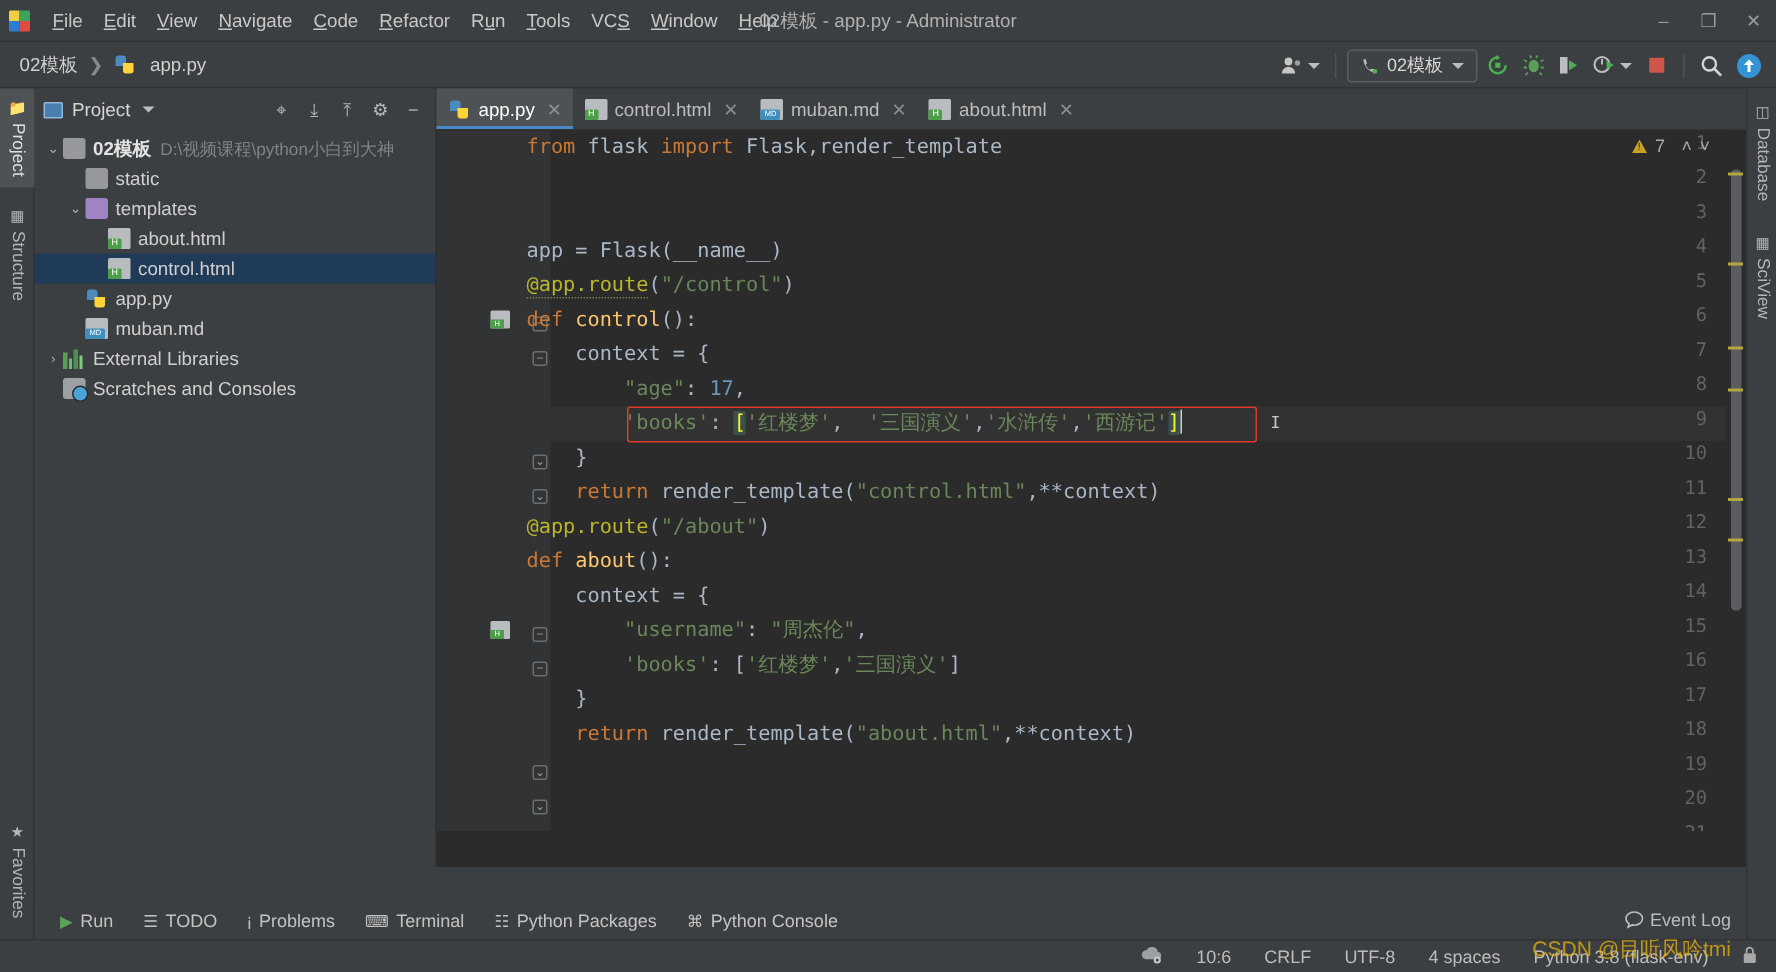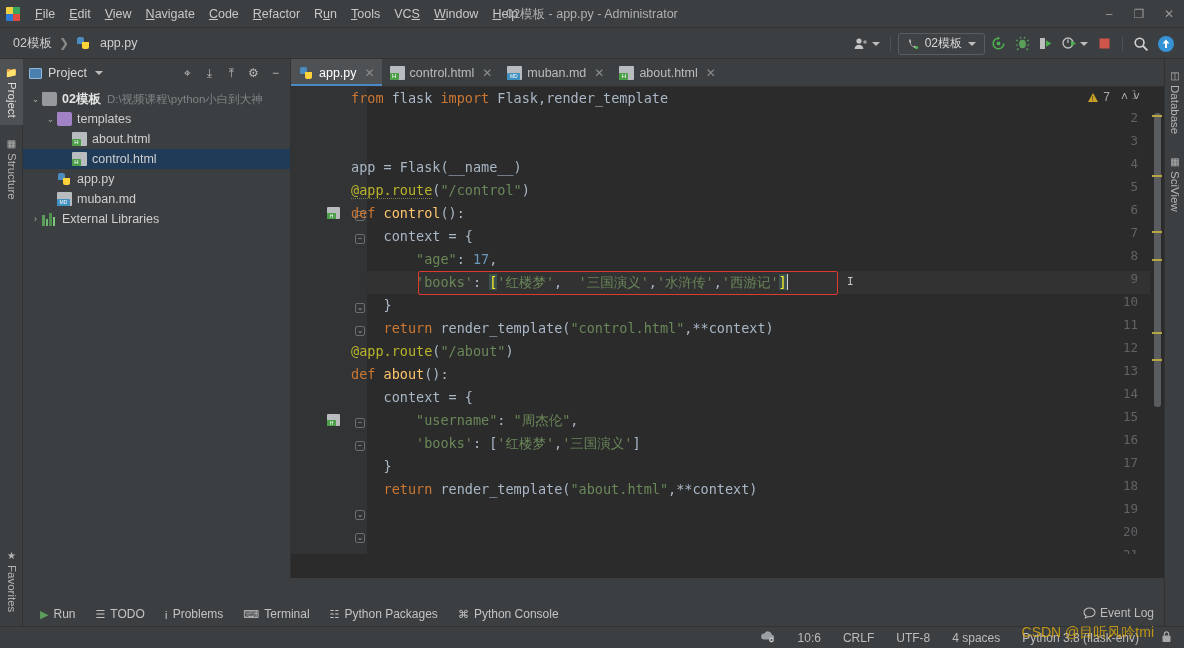--- a/index.html
+++ b/index.html
@@ -331,20 +331,25 @@
       </div>
     </div>
     <div class="tree" id="tree">
         <div class="node" style="padding-left: 6px;">
           <span class="arrow">⌄</span>
           <span class="ic ic-folder"></span>
           <span class="nlabel bold">02模板</span>
           <span class="npath">D:\视频课程\python小白到大神</span>
         </div>
         <div class="node" style="padding-left: 21px;">
+          <span class="arrow none">›</span>
+          <span class="ic ic-folder"></span>
+          <span class="nlabel">static</span>
+        </div>
+        <div class="node" style="padding-left: 21px;">
           <span class="arrow">⌄</span>
           <span class="ic ic-folder purple"></span>
           <span class="nlabel">templates</span>
         </div>
         <div class="node" style="padding-left: 36px;">
           <span class="arrow none">›</span>
           <span class="ic ic-html"></span>
           <span class="nlabel">about.html</span>
         </div>
         <div class="node selected" style="padding-left: 36px;">
@@ -364,20 +369,25 @@
         </div>
         <div class="node" style="padding-left: 6px;">
           <span class="arrow">›</span>
           <span class="ic ic-lib">
             <i style="height:11px"></i>
             <i style="height:7px;background:#6fb86f"></i>
             <i style="height:13px;background:#4f8f4f"></i>
             <i style="height:9px;background:#7cc97c"></i>
           </span>
           <span class="nlabel">External Libraries</span>
+        </div>
+        <div class="node" style="padding-left: 6px;">
+          <span class="arrow none">›</span>
+          <span class="ic ic-scratch"></span>
+          <span class="nlabel">Scratches and Consoles</span>
         </div>
       </div>
   </div>
 
   <div class="editor-wrap">
     <div class="tabbar" id="tabbar">
         <div class="etab active">
           <span class="ic ic-py" style="margin-right: 0px;"></span>
           <span>app.py</span>
           <span class="x">✕</span>

